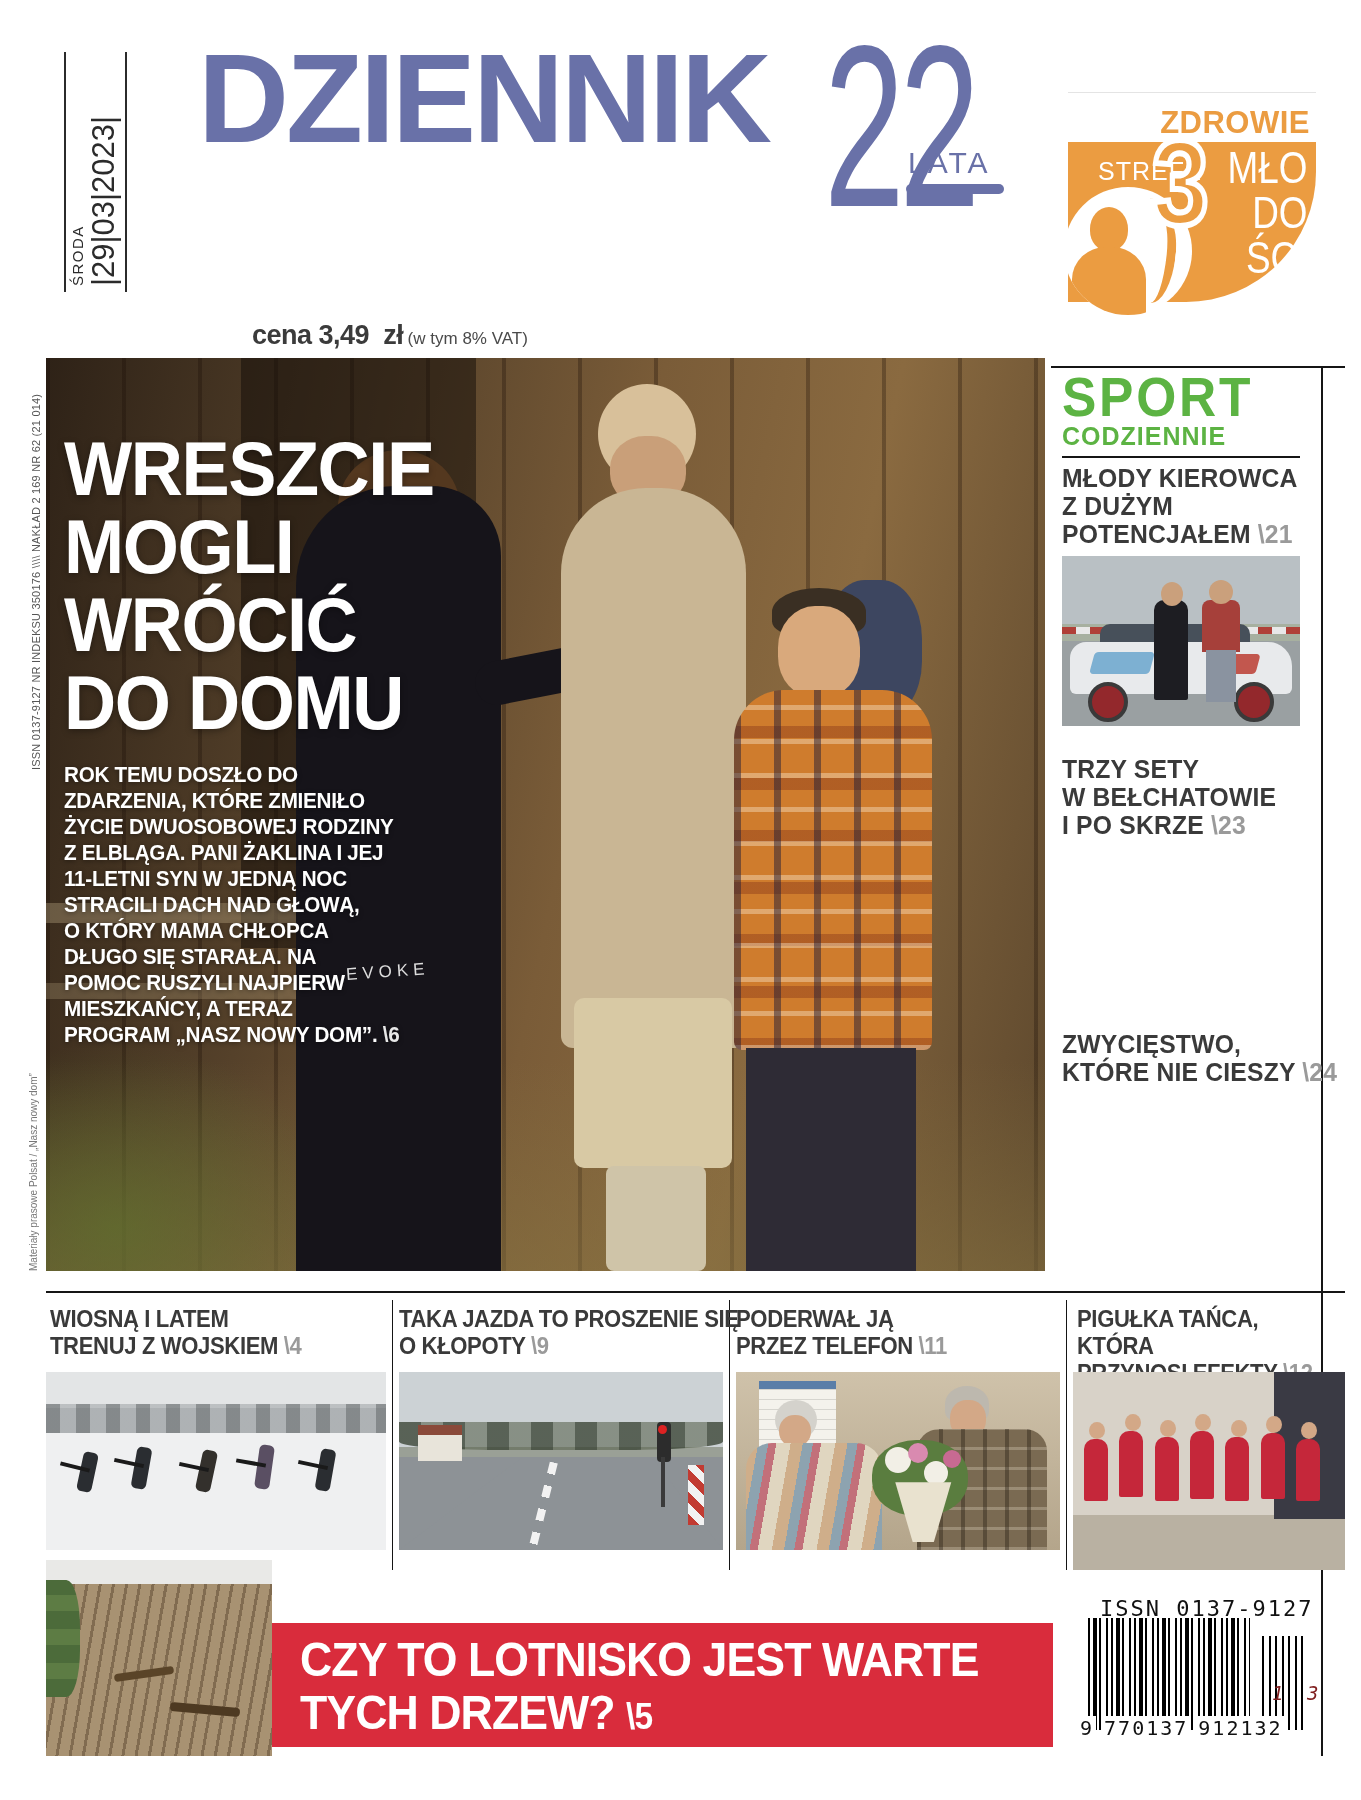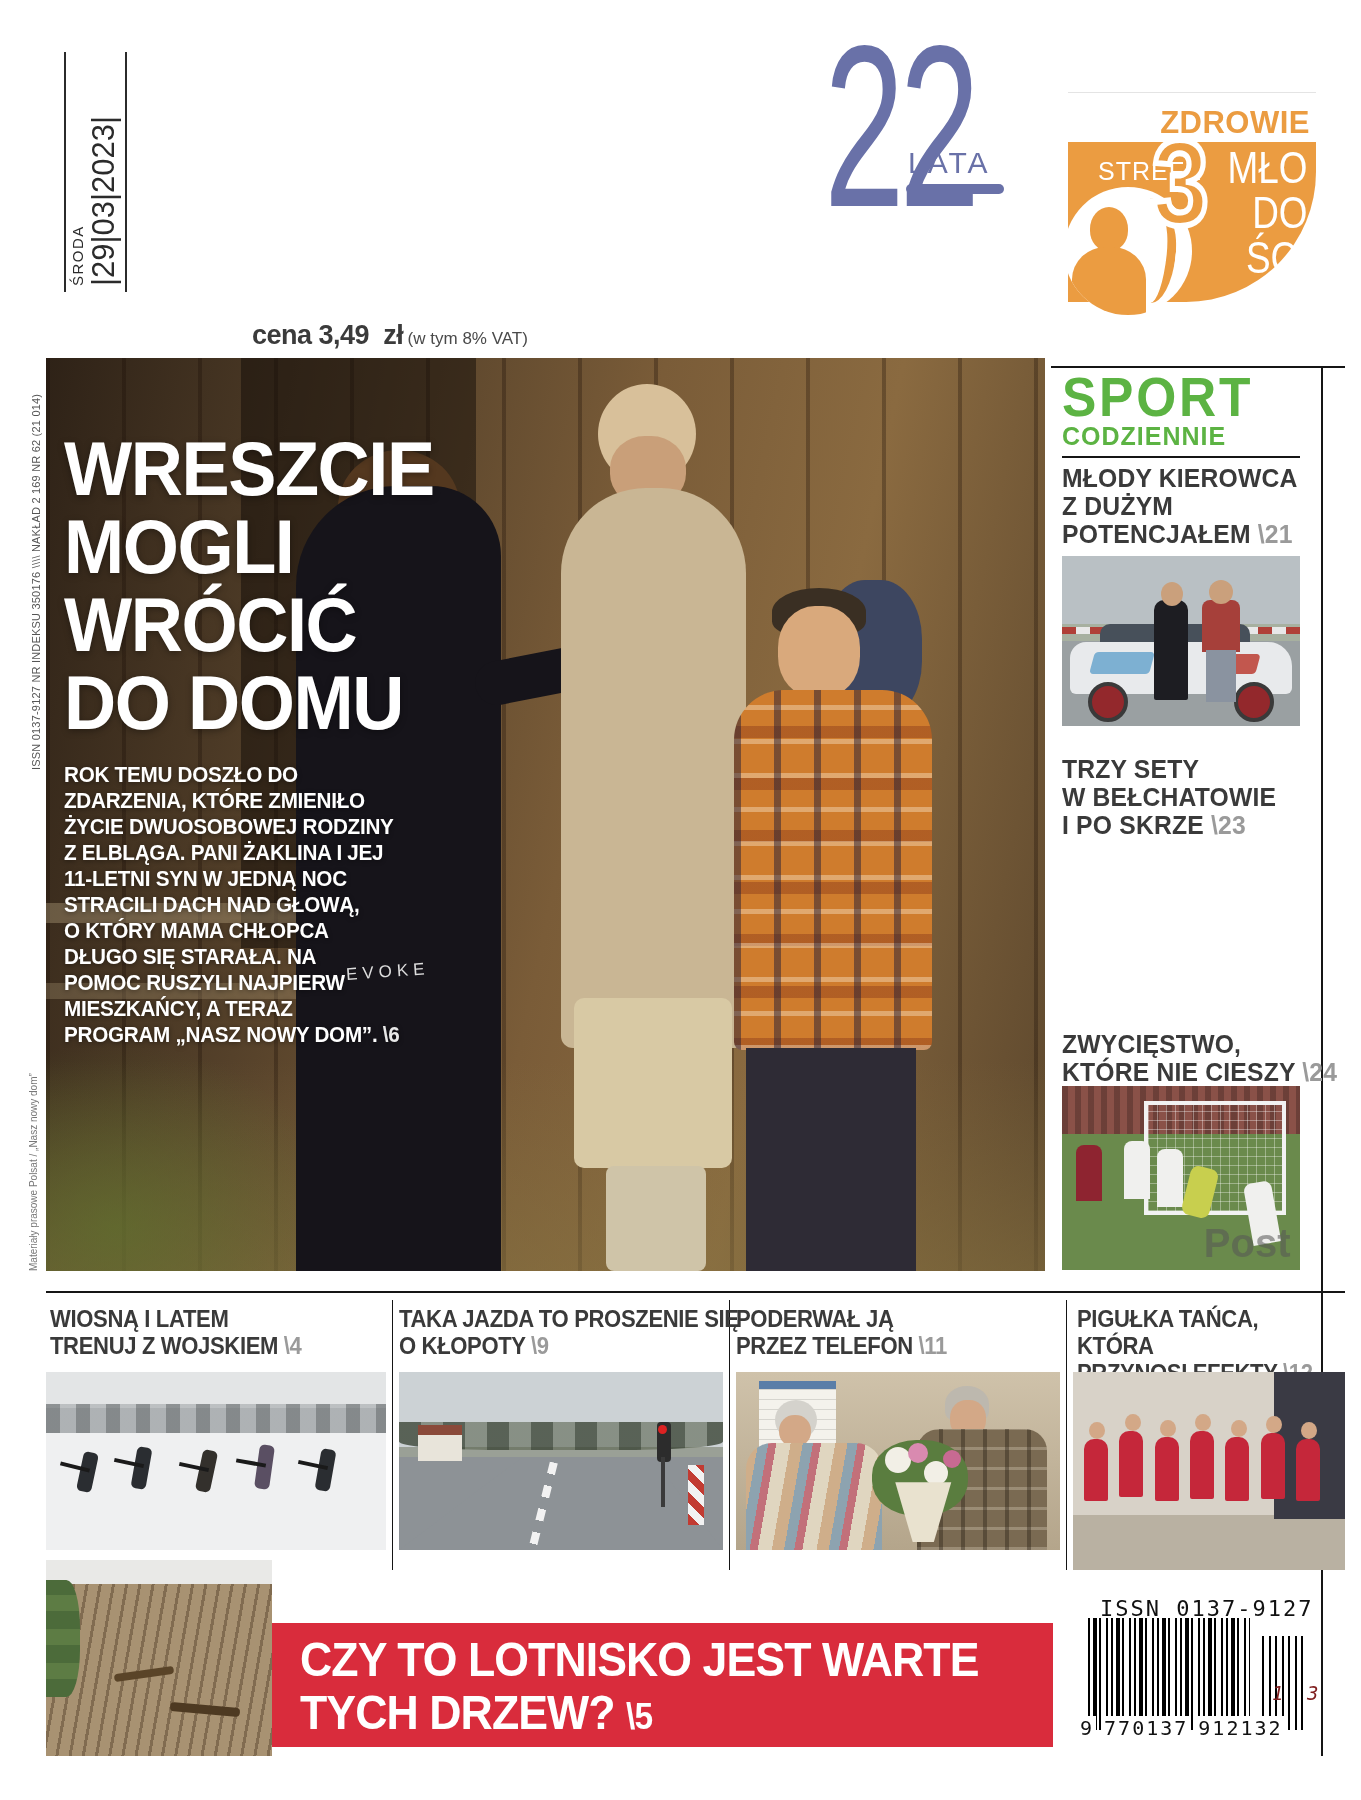--- a/index.html
+++ b/index.html
@@ -108,20 +108,21 @@
 <div class="page">
 
   <div class="date-strip">
     <div class="date-rot">
       <div class="date-day">ŚRODA</div>
       <div class="date-num">|29|03|2023|</div>
     </div>
   </div>
 
   <div class="masthead">
+    <div>DZIENNIK</div>
   </div>
   <div class="anniv-22">22</div>
   <div class="anniv-lata">LATA</div>
   <div class="anniv-bar"></div>
 
   <div class="price">
     <b><span>cena</span>
     <span>3,49</span>&nbsp;
     <span>zł</span></b>
     <span class="note">(w tym 8% VAT)</span>
@@ -238,32 +239,20 @@
     </div>
   </div>
 
   <div class="sb-head" style="left:1062px;top:1030px;">
     <div>ZWYCIĘSTWO,</div>
     <div>
       <span>KTÓRE NIE CIESZY</span>
       <span class="ref">\24</span>
     </div>
   </div>
-  <div class="sb-photo" style="top:1086px;height:184px;background:linear-gradient(#8a5148 0 26%,#6a8a4c 26% 100%);">
-    <div class="shp" style="left:0;top:0;width:100%;height:26%;background:repeating-linear-gradient(90deg,rgba(0,0,0,.22) 0 6px,rgba(0,0,0,0) 6px 13px);"></div>
-    <div class="shp" style="right:6%;top:8%;width:56%;height:58%;border:4px solid #f2f2f2;
-         background:repeating-linear-gradient(90deg,rgba(255,255,255,.35) 0 1px,rgba(0,0,0,0) 1px 9px),
-         repeating-linear-gradient(0deg,rgba(255,255,255,.35) 0 1px,rgba(0,0,0,0) 1px 9px);"></div>
-    <div class="shp" style="left:6%;top:32%;width:26px;height:56px;background:#8e2430;border-radius:8px 8px 0 0;"></div>
-    <div class="shp" style="left:26%;top:30%;width:26px;height:58px;background:#f0f0ee;border-radius:8px 8px 0 0;"></div>
-    <div class="shp" style="left:40%;top:34%;width:26px;height:58px;background:#f0f0ee;border-radius:8px 8px 0 0;"></div>
-    <div class="shp" style="left:52%;top:44%;width:28px;height:50px;background:#c8cf4e;border-radius:8px;transform:rotate(14deg);"></div>
-    <div class="shp" style="right:10%;top:52%;width:28px;height:62px;background:#f0f0ee;border-radius:8px 8px 0 0;transform:rotate(-10deg);"></div>
-    <div class="shp" style="right:4%;bottom:2%;font-size:40px;font-weight:bold;color:rgba(85,85,85,.55);position:absolute;">Post</div>
-  </div>
 
   <div class="rule" style="left:46px;top:1291px;width:1299px;height:2px;"></div>
   <div class="rule" style="left:392px;top:1300px;width:1px;height:270px;"></div>
   <div class="rule" style="left:729px;top:1300px;width:1px;height:270px;"></div>
   <div class="rule" style="left:1066px;top:1300px;width:1px;height:270px;"></div>
 
   <div class="tz-head" style="left:50px;top:1305px;">
     <div>WIOSNĄ I LATEM</div>
     <div>
       <span>TRENUJ Z WOJSKIEM</span>

